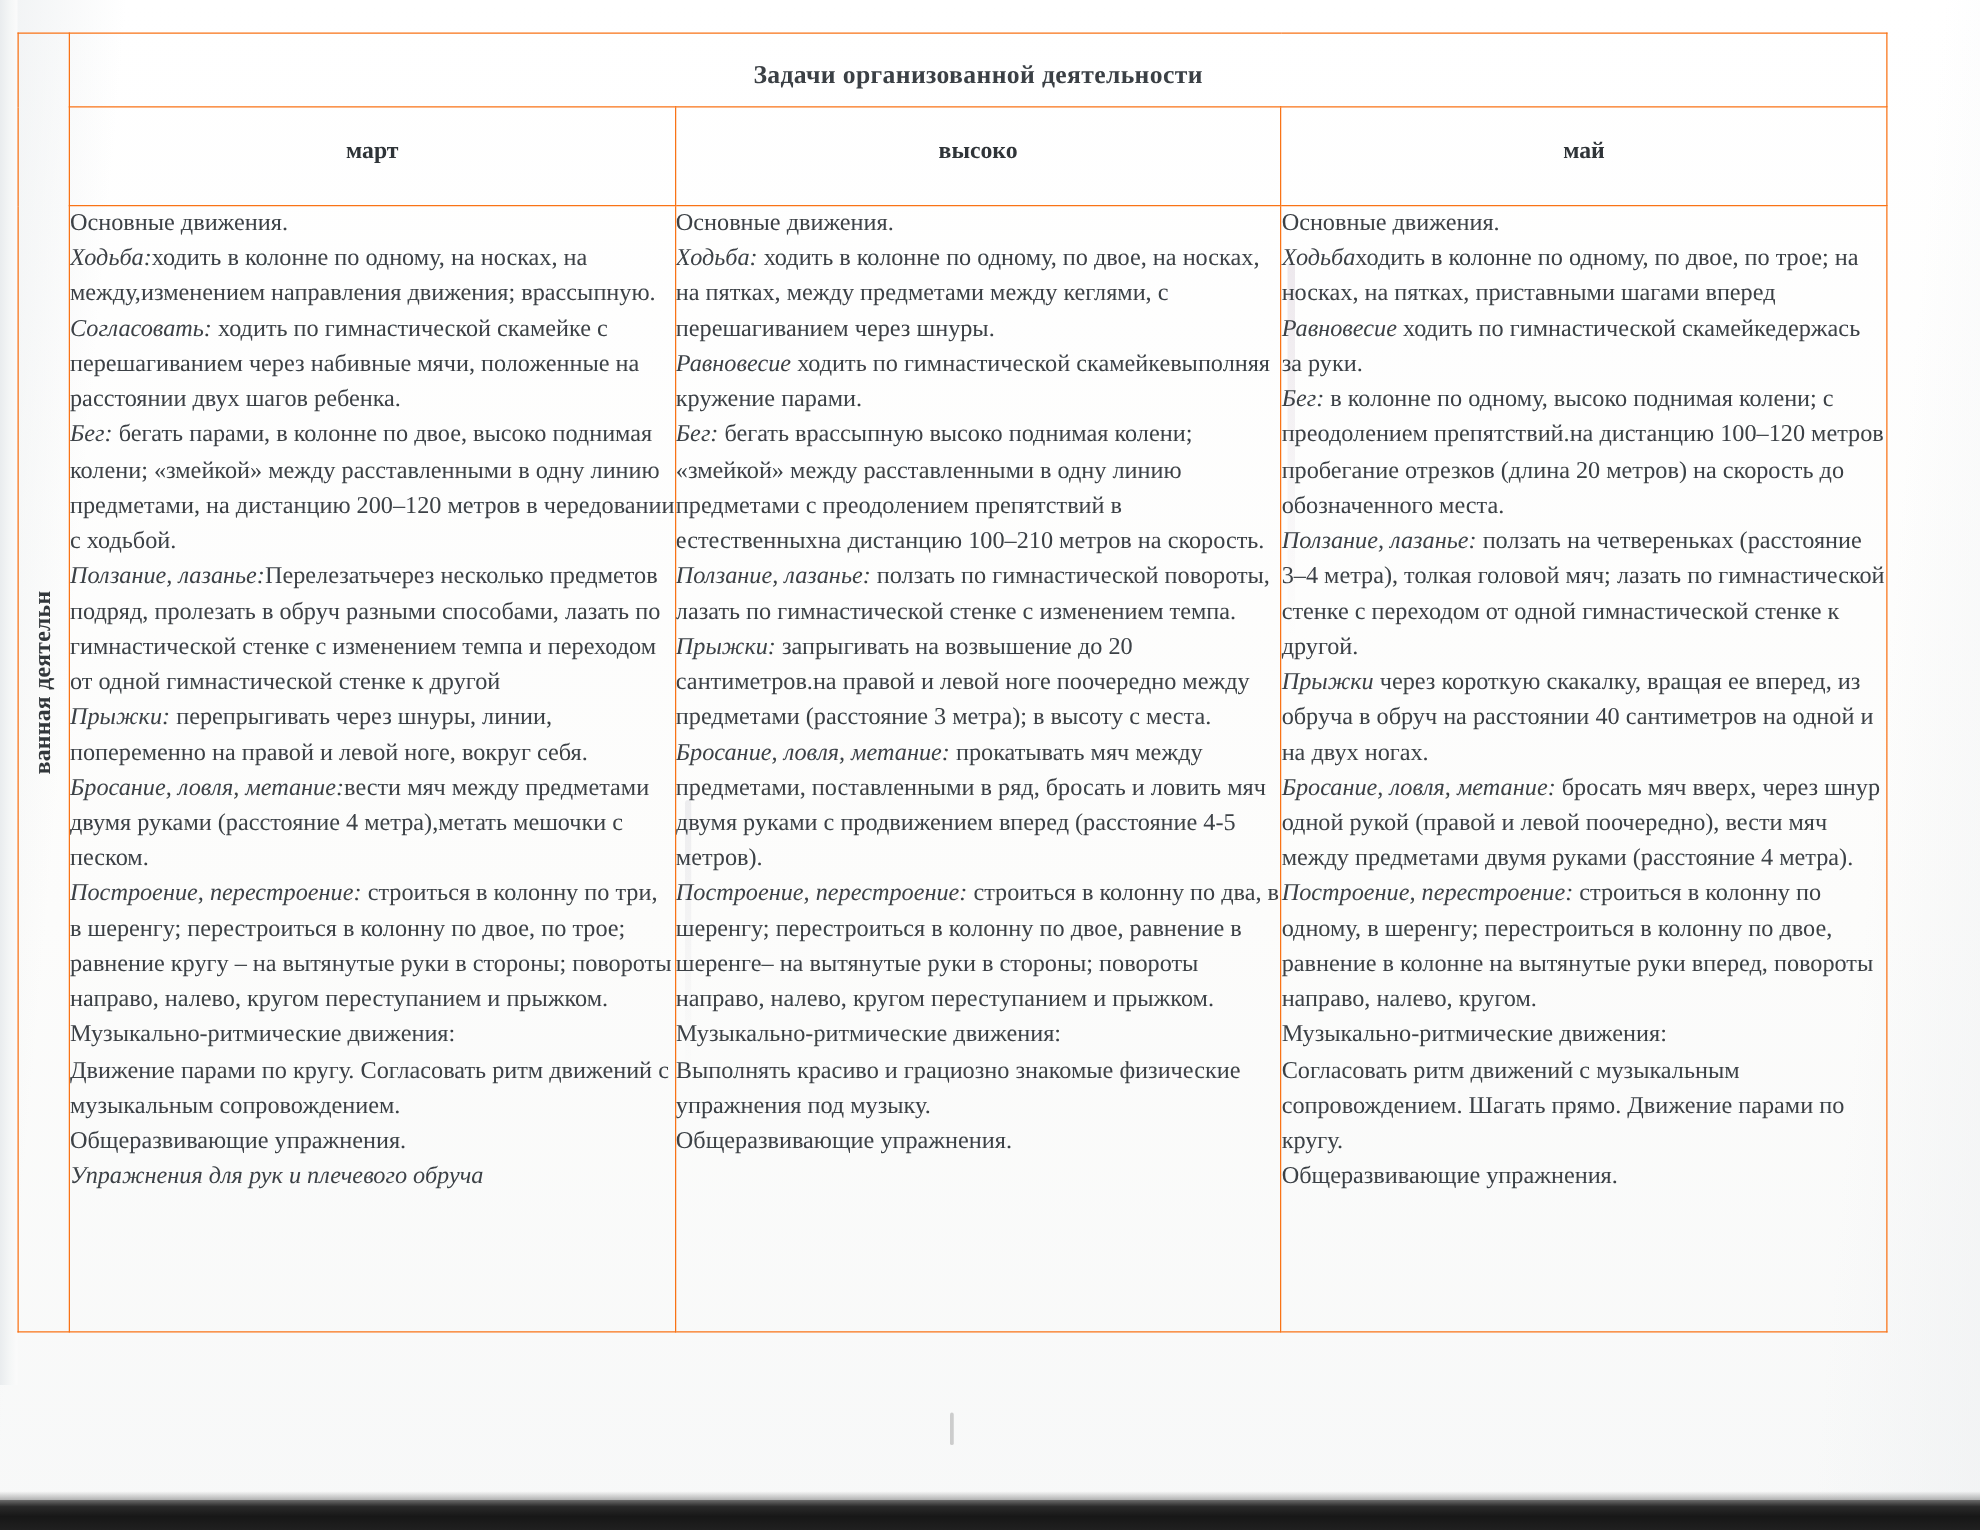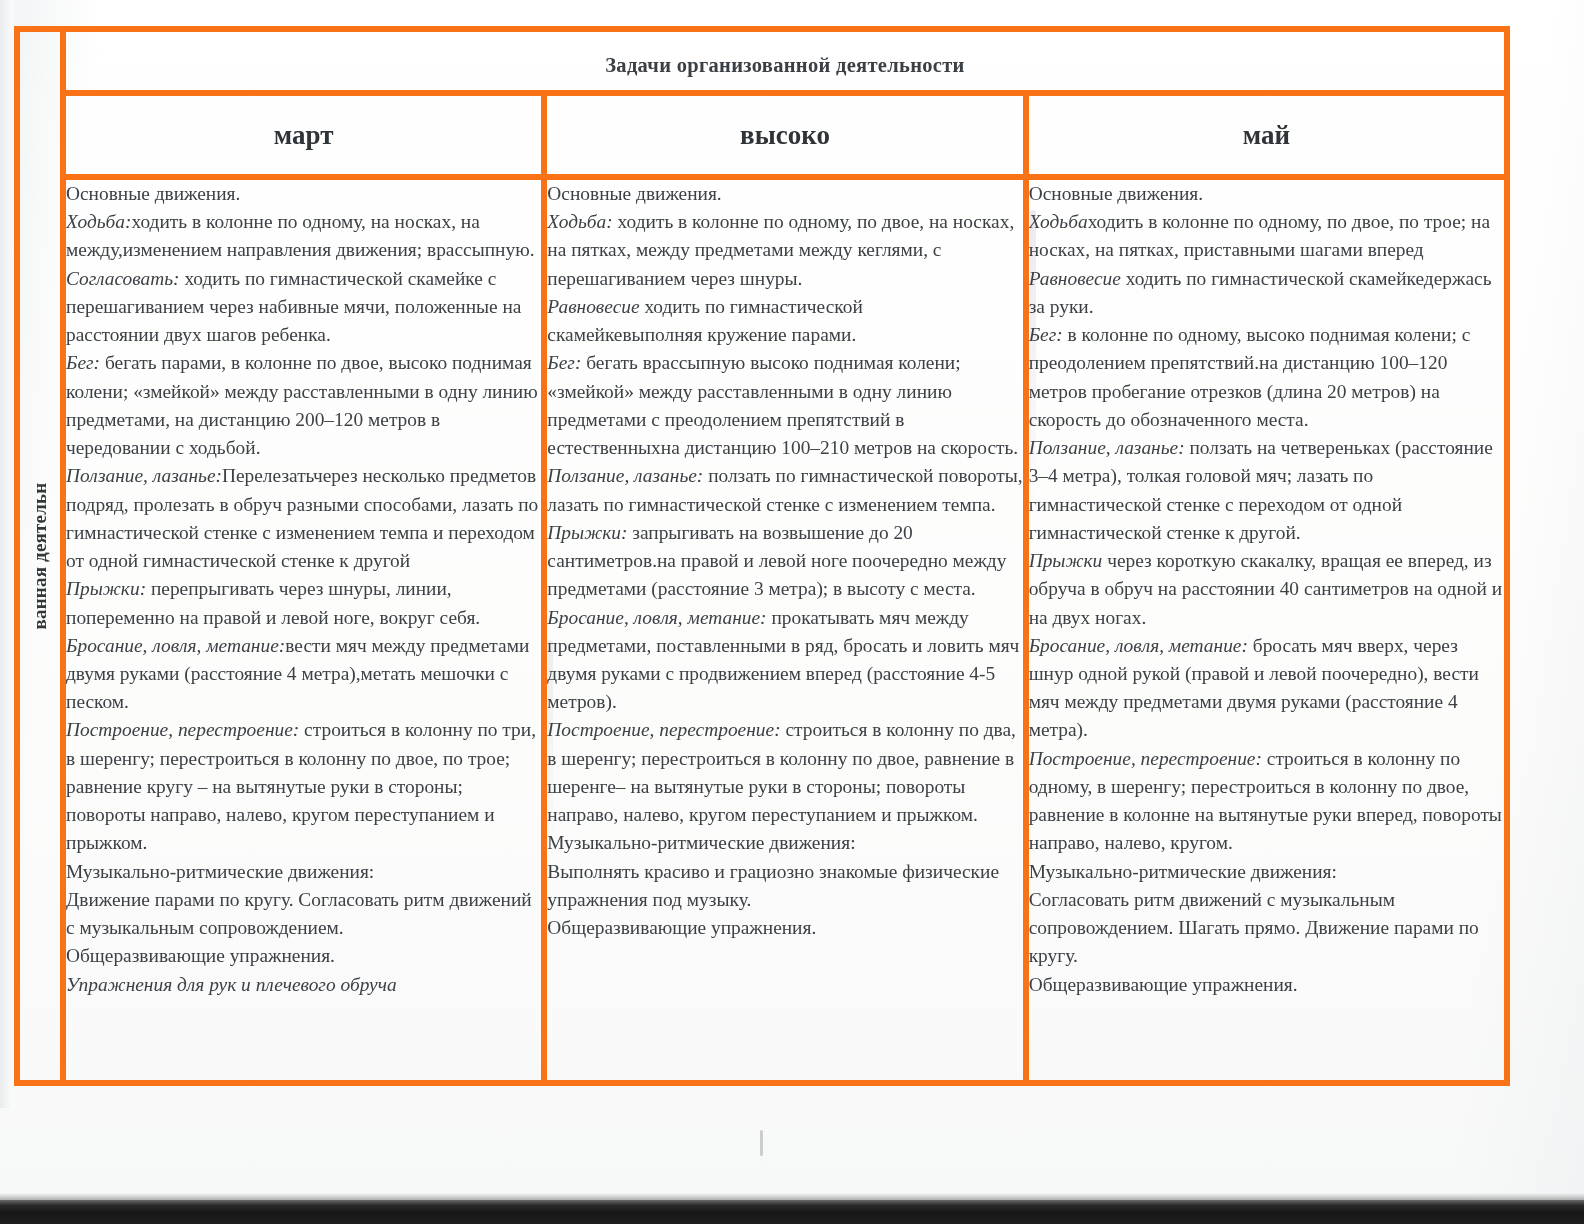--- a/index.html
+++ b/index.html
@@ -59,21 +59,21 @@
   
   #doc-table {
     position: absolute;
     left: 14px;
     top: 26px;
     width: 1496px;
     border-collapse: collapse;
     table-layout: fixed;
   }
   #doc-table td, #doc-table th {
-    border: 6px solid #f97316;
+    border: 1px solid #f97316;
     vertical-align: top;
     padding: 0;
     background: transparent;
   }
 
   
   .spine-cell {
     width: 40px;
     position: relative;
   }
@@ -103,21 +103,21 @@
     display: block;
   }
 
   .month-cell {
     height: 78px;
     text-align: center;
   }
   .month-text {
     display: block;
     padding-top: 24px;
-    font-size: 27px;
+    font-size: 19px;
     font-weight: bold;
     color: #2f3438;
   }
 
   .body-cell {
     padding: 9px 11px 6px 10px;
     height: 900px;
     font-family: Liberation Serif, serif;
   }
   .col-march  { width: 505px; }

